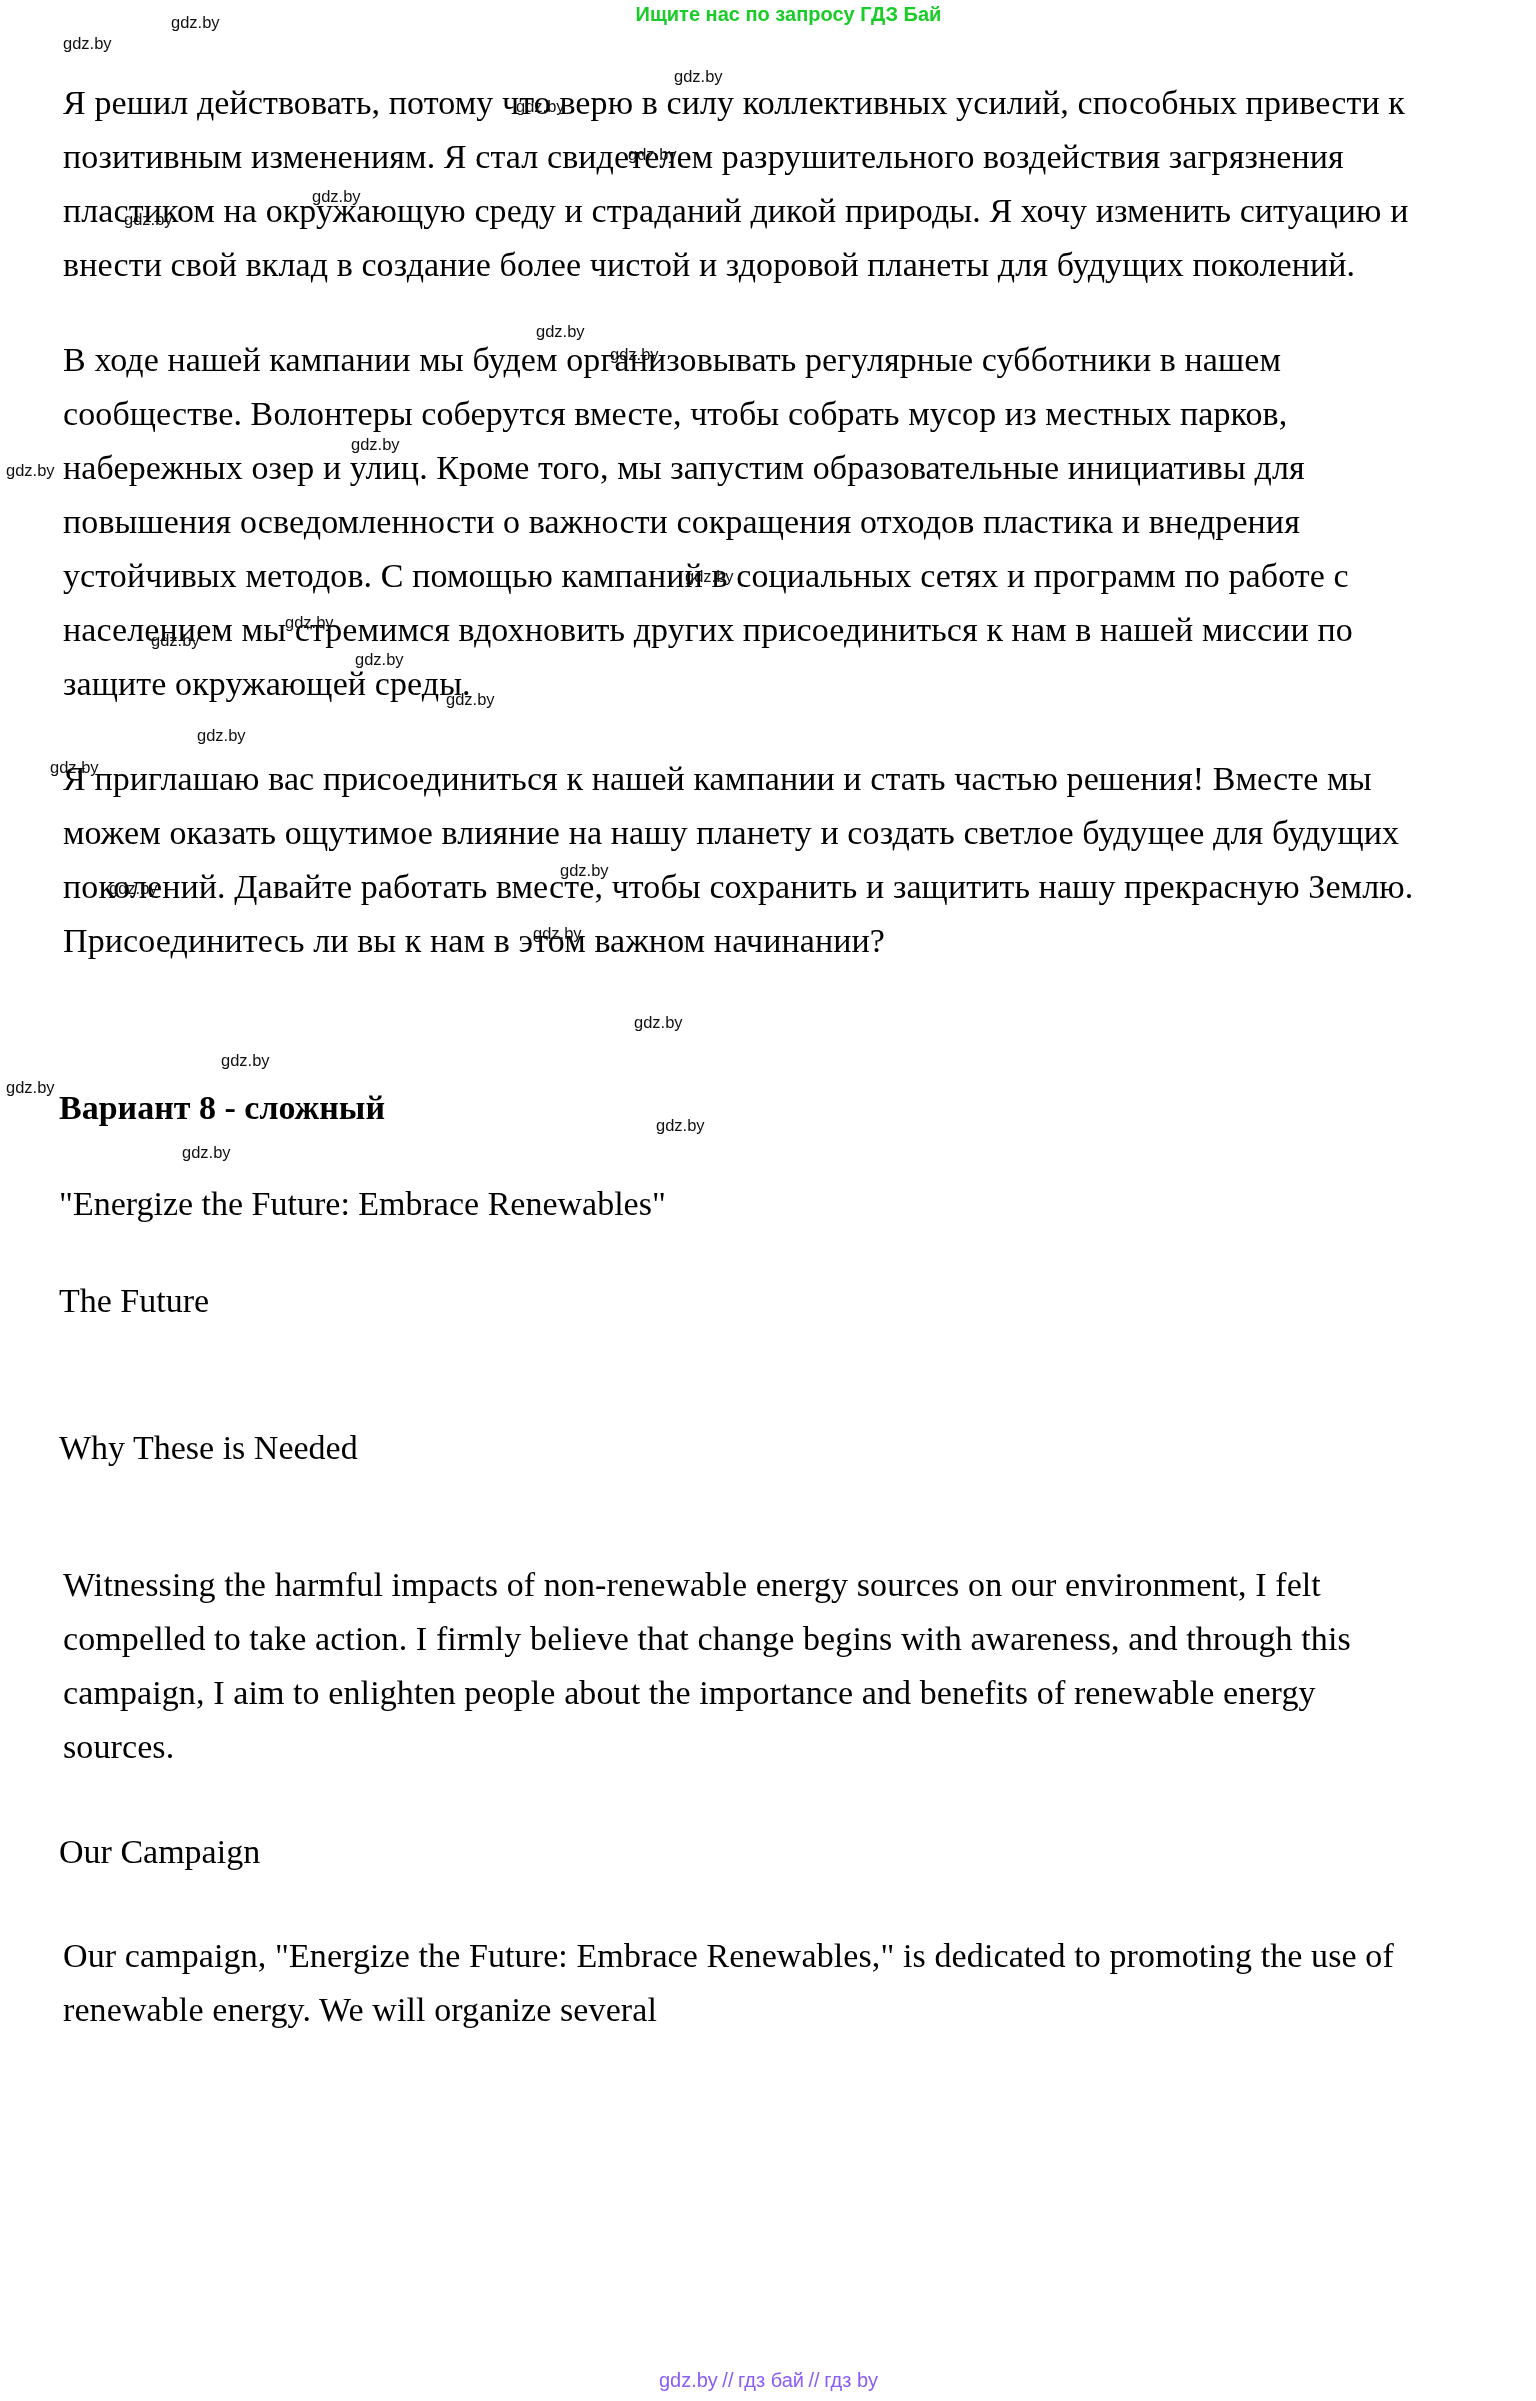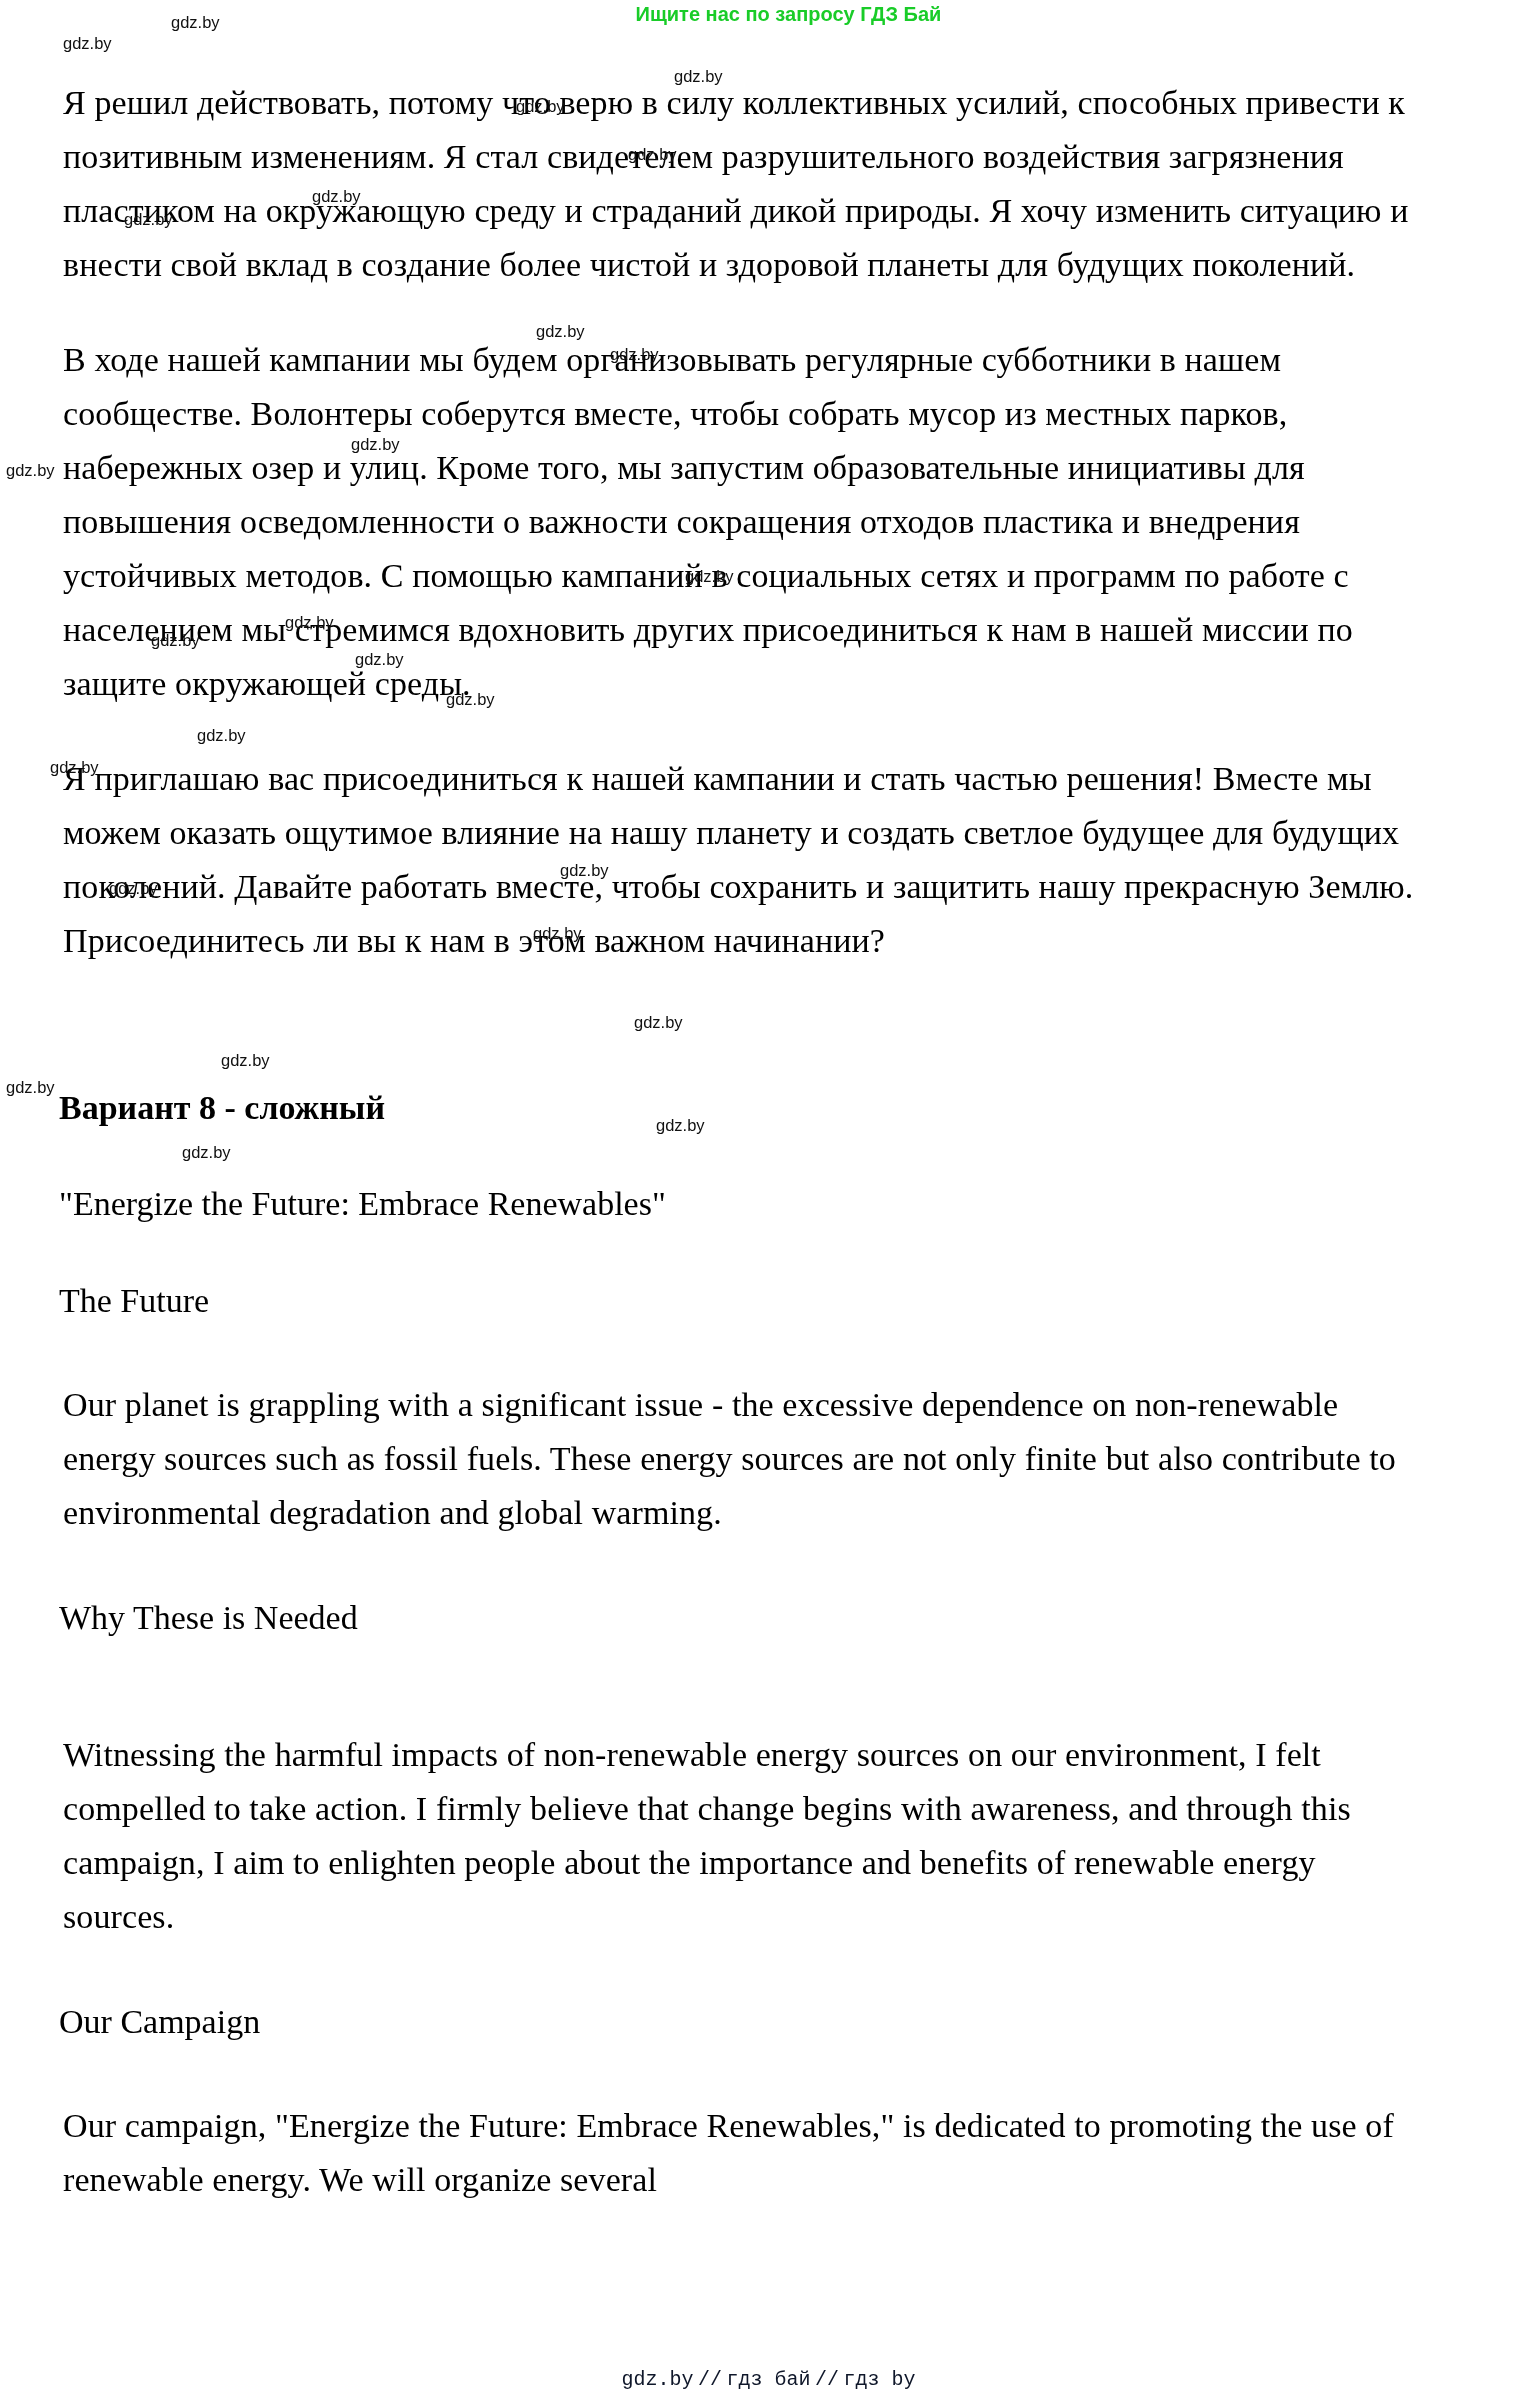--- a/index.html
+++ b/index.html
@@ -88,24 +88,24 @@
     pointer-events: none;
   }
 
   
   #footer-links {
     position: absolute;
     left: 0;
     bottom: 9px;
     width: 100%;
     text-align: center;
-    font-family: Liberation Mono, monospace;
+    font-family: Liberation Sans, sans-serif;
     font-size: 20px;
     line-height: 24px;
-    color: #0f172a;
+    color: #8b5cf6;
     z-index: 5;
   }
   #footer-links .sep { padding: 0 4.5px; }
 </style>
 </head>
 <body>
 
 <div id="promo-banner">Ищите нас по запросу ГДЗ Бай</div>
 
 <div id="doc">
@@ -127,21 +127,20 @@
   <div class="gap-md"></div>
 
   <p class="eng-title">"Energize the Future: Embrace Renewables"</p>
 
   <div class="gap-md"></div>
 
   <p class="eng-subhead">The Future</p>
 
   <div class="gap-md"></div>
 
-  <p class="para">Our planet is grappling with a significant issue - the excessive dependence on non-renewable energy sources such as fossil fuels. These energy sources are not only finite but also contribute to environmental degradation and global warming.</p>
 
   <div class="gap-md"></div>
 
   <p class="eng-subhead">Why These is Needed</p>
 
   <div class="gap-lg"></div>
 
   <p class="para">Witnessing the harmful impacts of non-renewable energy sources on our environment, I felt compelled to take action. I firmly believe that change begins with awareness, and through this campaign, I aim to enlighten people about the importance and benefits of renewable energy sources.</p>
 
   <div class="gap-md"></div>

